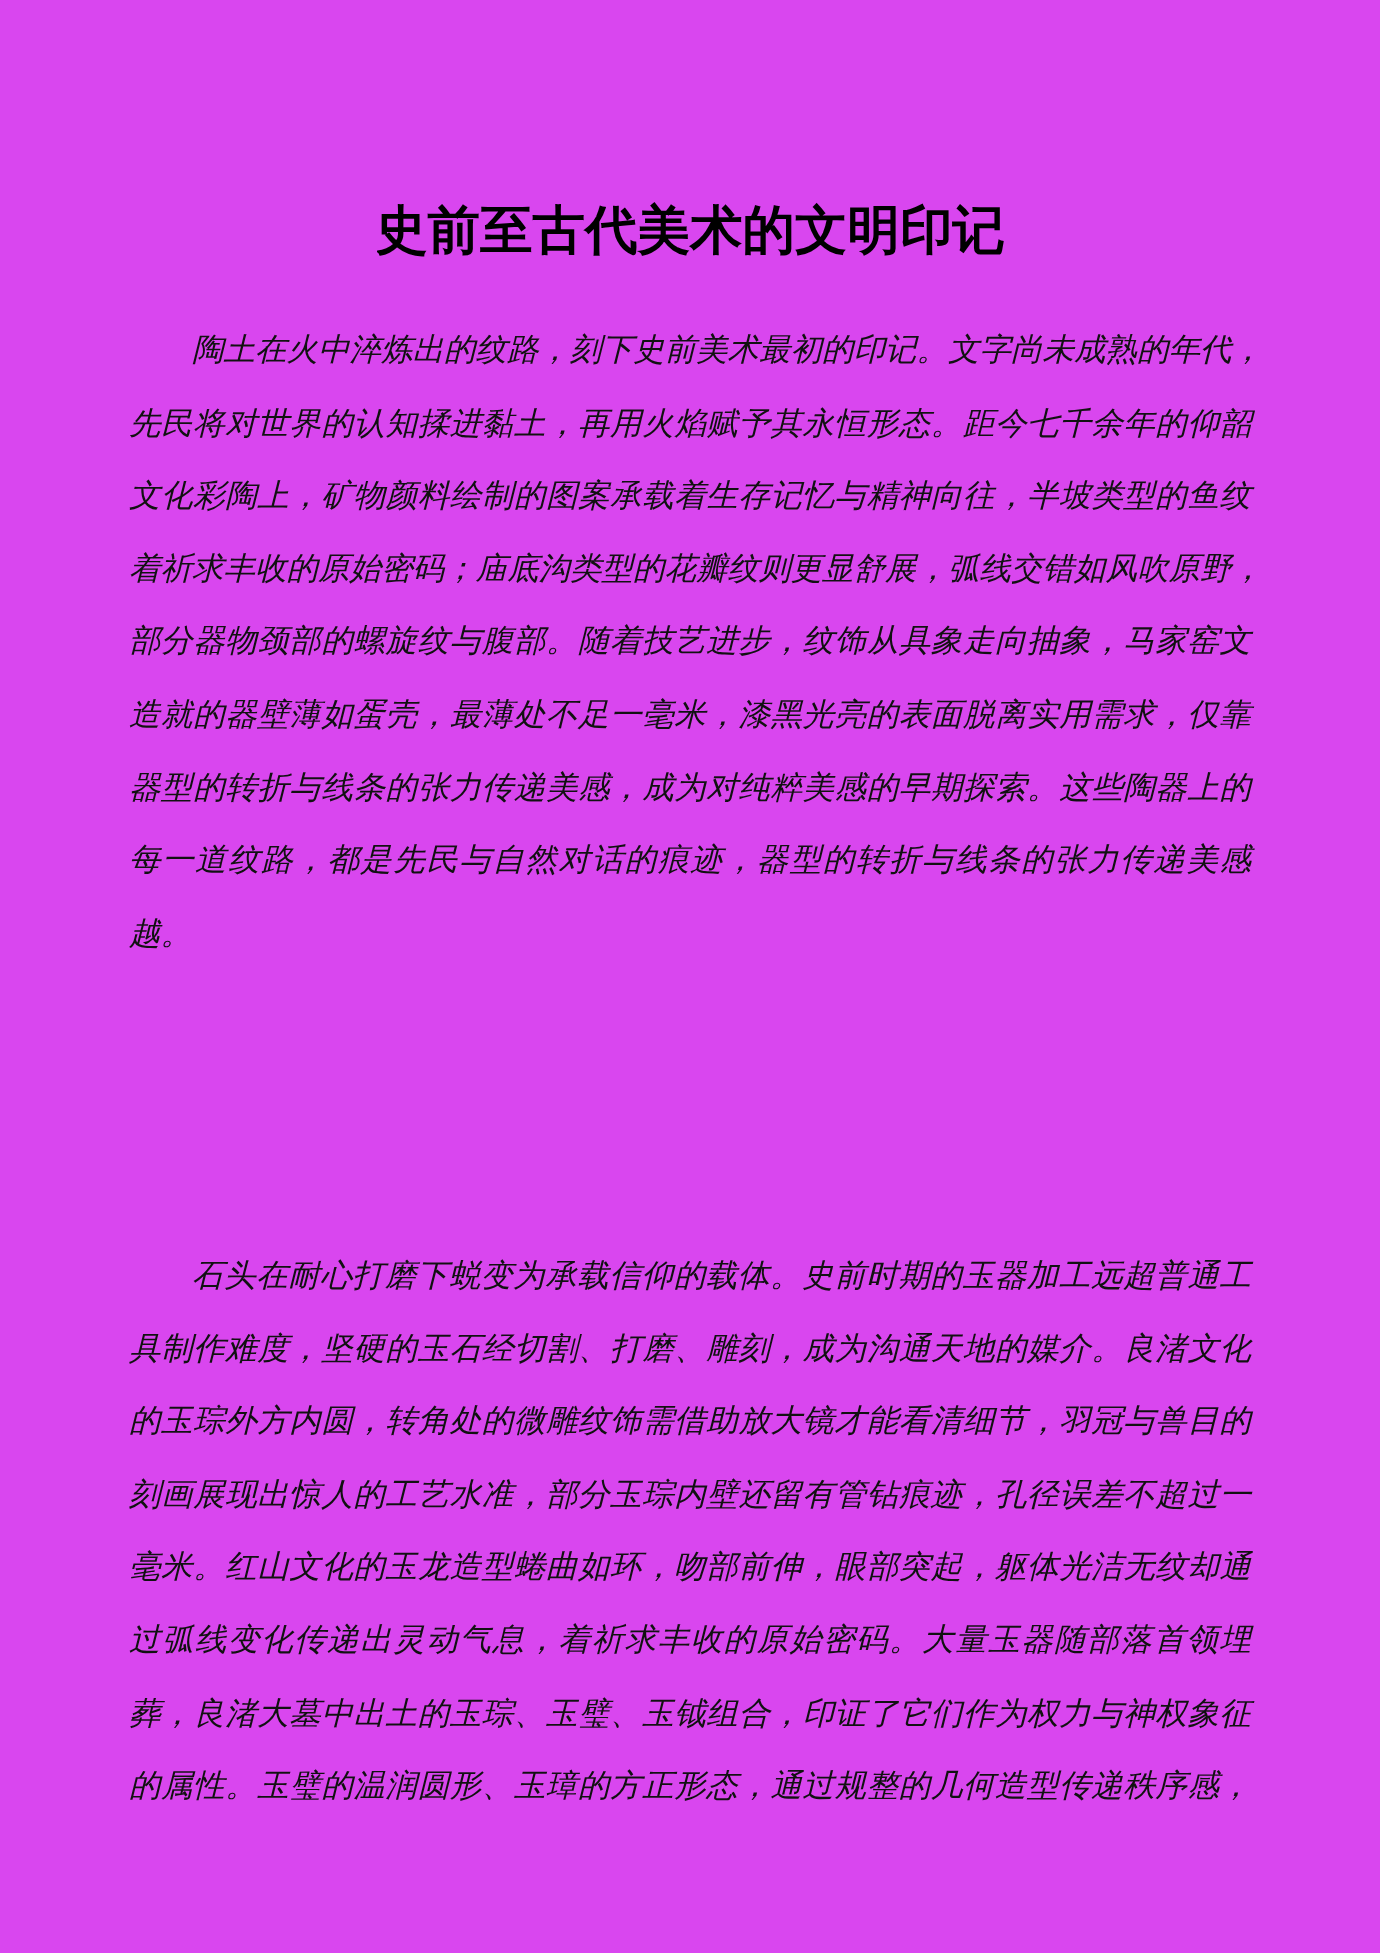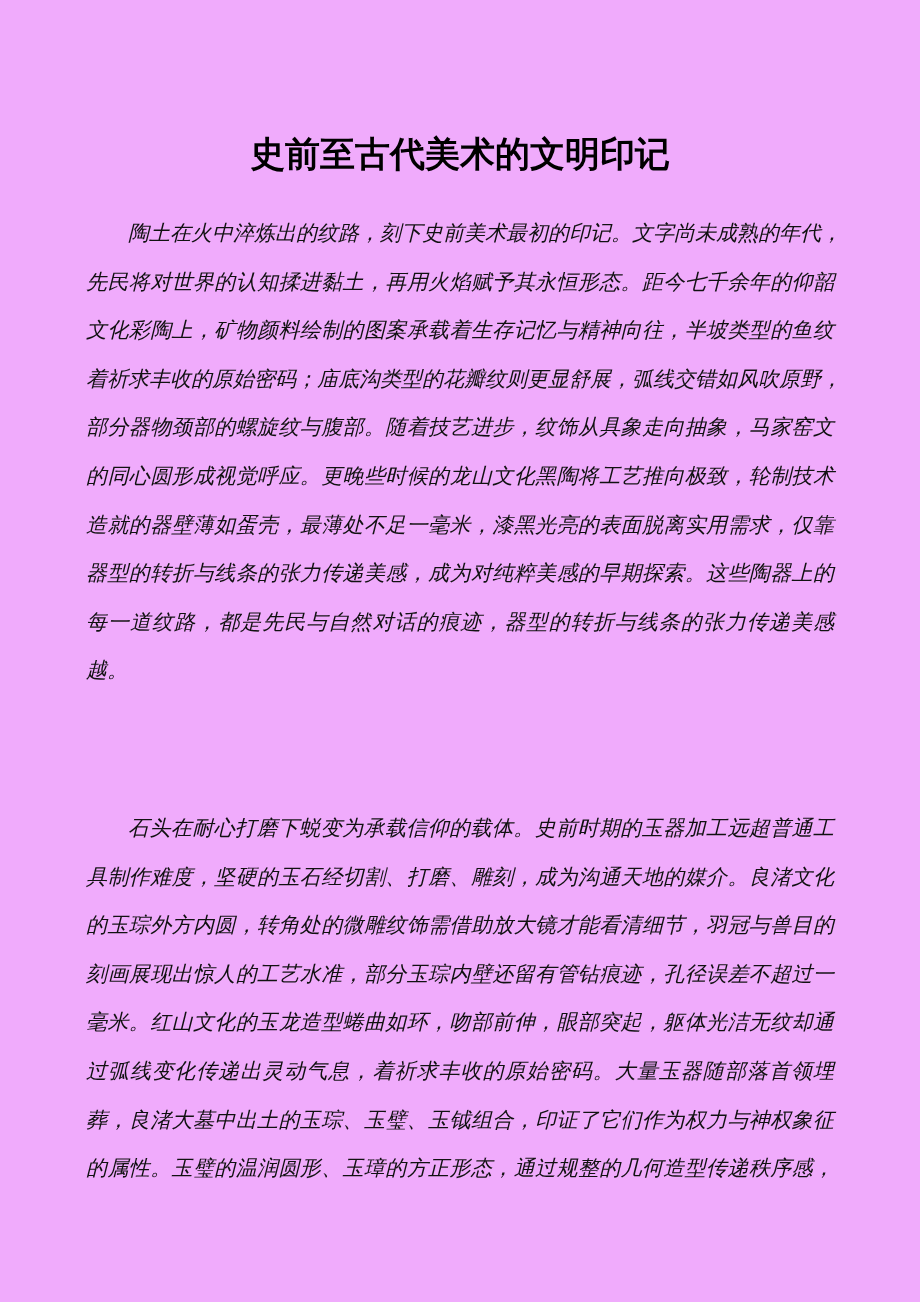--- a/index.html
+++ b/index.html
@@ -1,17 +1,17 @@
 <!DOCTYPE html>
 <html><head>
 <meta charset="utf-8">
 <style>
   html, body { margin: 0; padding: 0; background: #ffffff; }
   body { width: 920px; height: 1302px; overflow: hidden; position: relative; }
-  .page { position: absolute; left: 0; top: 0; width: 920px; height: 1302px; background: #f0abfc; }
+  .page { position: absolute; left: 0; top: 0; width: 920px; height: 1302px; background: #d946ef; }
   .title {
     position: absolute; left: 0; top: 128px; width: 920px;
     text-align: center;
     font-family: "DejaVu Sans", sans-serif;
     font-weight: bold; font-size: 35px; line-height: 52px;
     color: #000000; letter-spacing: 0px;
   }
   .body-text {
     position: absolute; left: 86px; width: 748px;
     font-family: "DejaVu Serif", serif;
@@ -20,35 +20,34 @@
   .line {
     height: 48.6px; line-height: 48.6px;
     white-space: nowrap;
     text-align: justify; text-align-last: justify;
     letter-spacing: 0px;
     font-style: italic;
   }
   .line.last { text-align-last: left; }
   .line.indent { padding-left: 42px; }
   #p1 { top: 209px; }
-  #p2 { top: 804px; }
+  #p2 { top: 826px; }
 </style>
 </head>
 <body>
 
 <div class="page">
   <h1 class="title" style="margin:0;">史前至古代美术的文明印记</h1>
 
   <div class="body-text" id="p1">
     <div class="line indent">陶土在火中淬炼出的纹路，刻下史前美术最初的印记。文字尚未成熟的年代，</div>
     <div class="line">先民将对世界的认知揉进黏土，再用火焰赋予其永恒形态。距今七千余年的仰韶</div>
     <div class="line">文化彩陶上，矿物颜料绘制的图案承载着生存记忆与精神向往，半坡类型的鱼纹</div>
     <div class="line">着祈求丰收的原始密码；庙底沟类型的花瓣纹则更显舒展，弧线交错如风吹原野，</div>
     <div class="line">部分器物颈部的螺旋纹与腹部。随着技艺进步，纹饰从具象走向抽象，马家窑文</div>
-    <div class="line">的同心圆形成视觉呼应。更晚些时候的龙山文化黑陶将工艺推向极致，轮制技术</div>
     <div class="line">造就的器壁薄如蛋壳，最薄处不足一毫米，漆黑光亮的表面脱离实用需求，仅靠</div>
     <div class="line">器型的转折与线条的张力传递美感，成为对纯粹美感的早期探索。这些陶器上的</div>
     <div class="line">每一道纹路，都是先民与自然对话的痕迹，器型的转折与线条的张力传递美感</div>
     <div class="line last">越。</div>
   </div>
 
   <div class="body-text" id="p2">
     <div class="line indent">石头在耐心打磨下蜕变为承载信仰的载体。史前时期的玉器加工远超普通工</div>
     <div class="line">具制作难度，坚硬的玉石经切割、打磨、雕刻，成为沟通天地的媒介。良渚文化</div>
     <div class="line">的玉琮外方内圆，转角处的微雕纹饰需借助放大镜才能看清细节，羽冠与兽目的</div>

